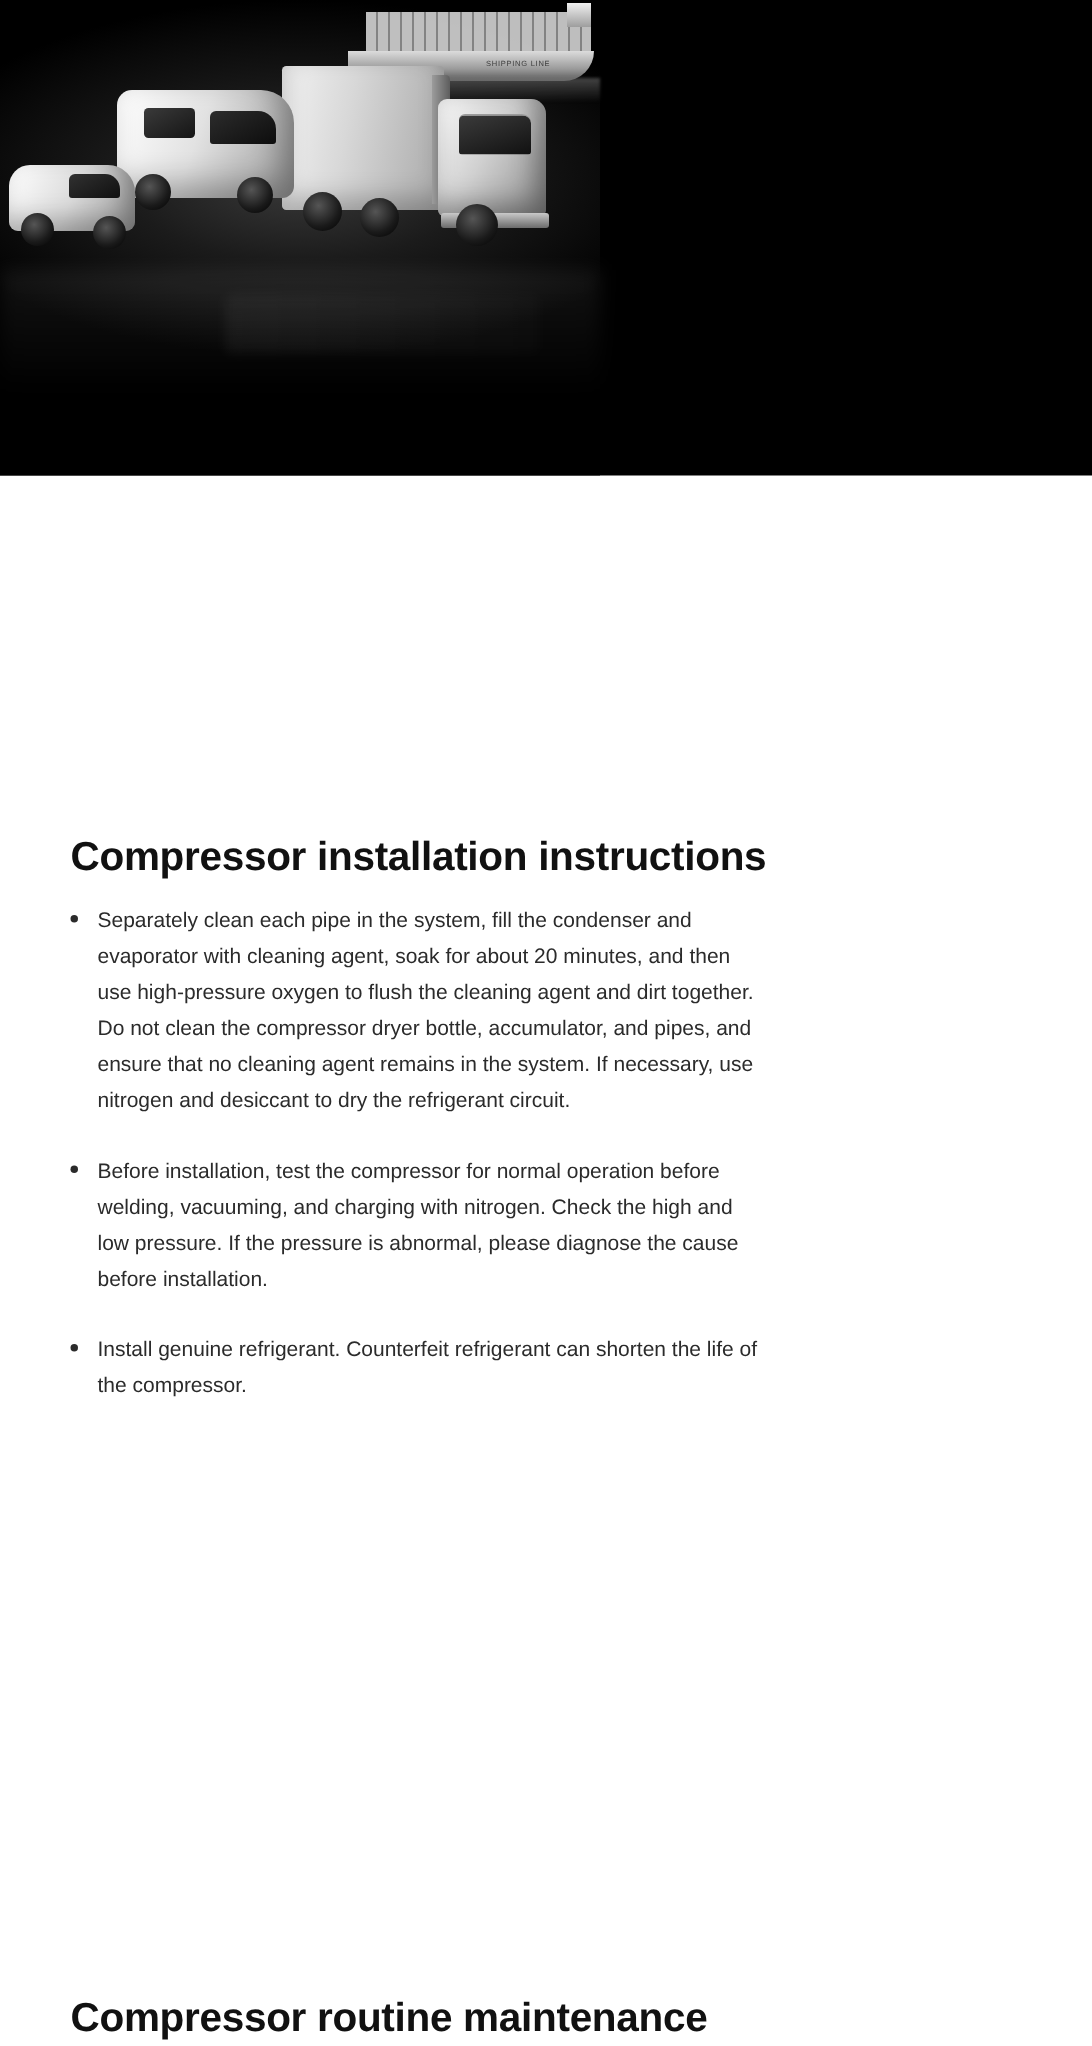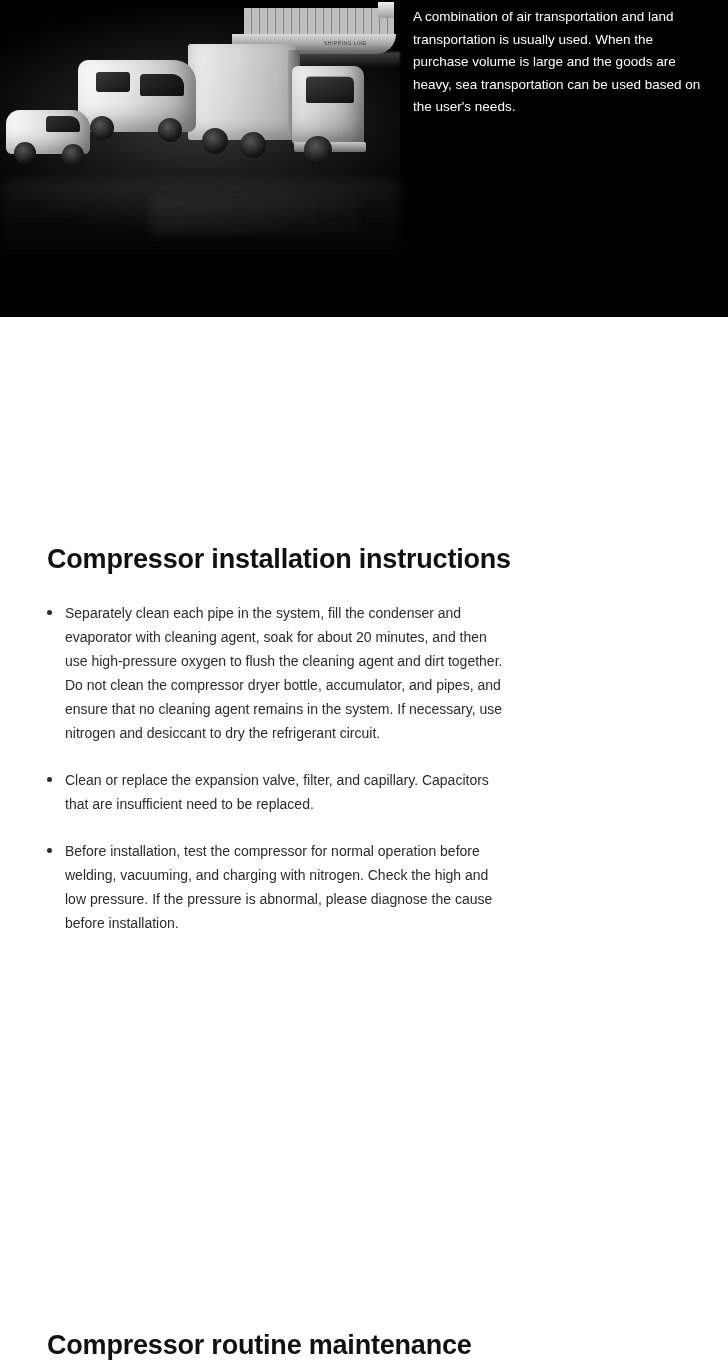--- a/index.html
+++ b/index.html
@@ -273,21 +273,21 @@
     font-size: 27px;
     font-weight: bold;
     color: #111111;
     letter-spacing: -0.2px;
     font-family: "Liberation Sans", sans-serif;
   }
 
   .title-install {
     position: absolute;
     left: 47px;
-    top: 205px;
+    top: 217px;
   }
 
   .bullet-list {
     position: absolute;
     left: 47px;
     top: 284px;
     width: 460px;
     margin: 0;
     padding: 0;
     list-style: none;
@@ -357,30 +357,29 @@
         <div class="car-body"></div>
         <div class="car-window"></div>
         <div class="wheel cw1"></div>
         <div class="wheel cw2"></div>
       </div>
 
       <div class="scene-watermark"></div>
       <div class="scene-reflection"></div>
     </div>
 
-    <div class="hero-text">A combination of air transportation and land transportation is usually used. When the purchase volume is large and the goods are heavy, sea transportation can be used based on the user's needs.</div>
   </div>
 
   <div class="content">
 
     <h2 class="section-title title-install">Compressor installation instructions</h2>
 
     <ul class="bullet-list">
       <li>Separately clean each pipe in the system, fill the condenser and evaporator with cleaning agent, soak for about 20 minutes, and then use high-pressure oxygen to flush the cleaning agent and dirt together. Do not clean the compressor dryer bottle, accumulator, and pipes, and ensure that no cleaning agent remains in the system. If necessary, use nitrogen and desiccant to dry the refrigerant circuit.</li>
-      <li>Clean or replace the expansion valve, filter, and capillary. Capacitors that are insufficient need to be replaced.</li>
       <li>Before installation, test the compressor for normal operation before welding, vacuuming, and charging with nitrogen. Check the high and low pressure. If the pressure is abnormal, please diagnose the cause before installation.</li>
+      <li>Install genuine refrigerant. Counterfeit refrigerant can shorten the life of the compressor.</li>
     </ul>
 
     <h2 class="section-title title-maintenance">Compressor routine maintenance</h2>
 
   </div>
 
 </div>
 
 </body></html>

